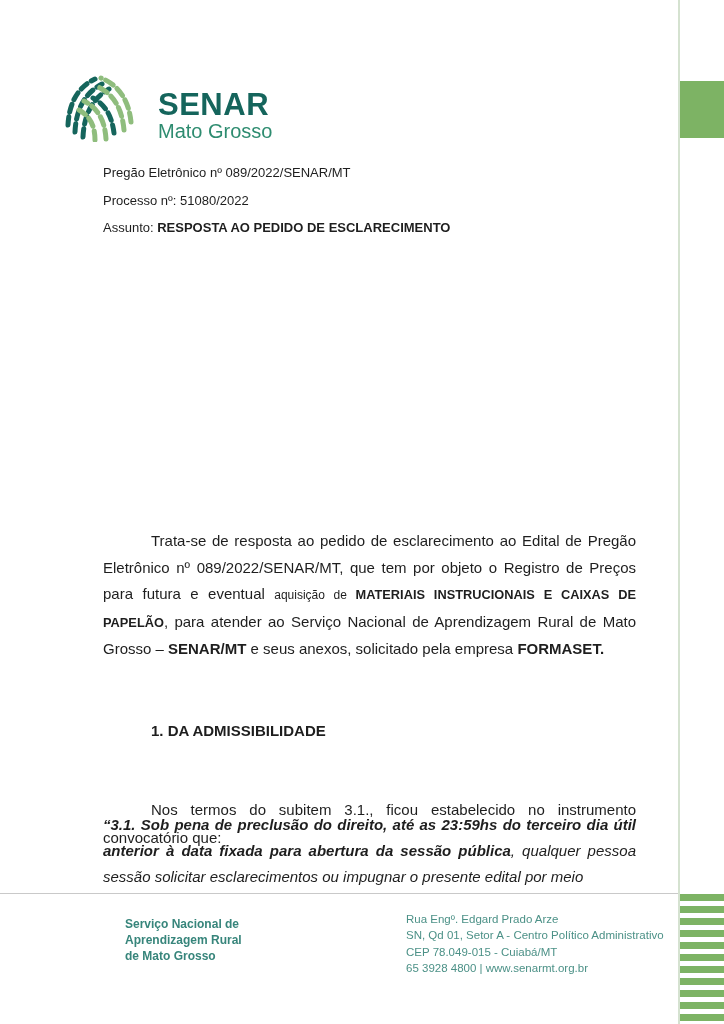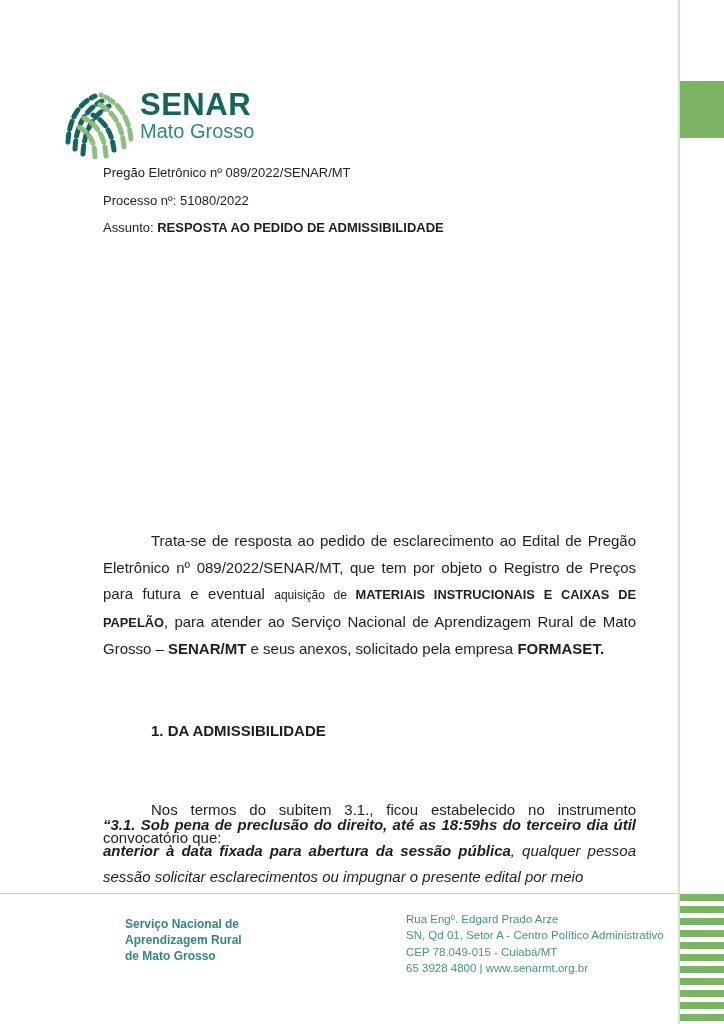--- a/index.html
+++ b/index.html
@@ -14,21 +14,21 @@
     --text:#1E1E1E;
   }
   *{margin:0;padding:0;box-sizing:border-box;}
   html,body{background:#e8e8e8;}
   .page{
     position:relative;width:724px;height:1024px;background:#fff;
     font-family:"Liberation Sans","DejaVu Sans",sans-serif;color:var(--text);
     overflow:hidden;margin:0 auto;
   }
   
-  .logo-row{position:absolute;left:62px;top:89px;display:flex;align-items:flex-start;gap:4px;}
+  .logo-row{position:absolute;left:62px;top:72px;display:flex;align-items:flex-end;gap:22px;}
   .logo-icon{width:74px;height:70px;flex:0 0 auto;}
   .logo-name{font-size:31px;font-weight:bold;color:var(--teal-dark);line-height:31px;letter-spacing:.5px;}
   .logo-region{font-size:20px;color:var(--teal-region);line-height:22px;}
   
   .doc-header{position:absolute;left:103px;top:159px;width:533px;font-size:13px;line-height:27.5px;}
   .doc-header strong{font-weight:bold;}
   
   .para{position:absolute;left:103px;width:533px;font-size:15px;text-align:justify;}
   .para1{top:528px;line-height:26.5px;text-indent:48px;}
   .seg-small{font-size:12px;}
@@ -74,30 +74,30 @@
     </svg>
     <div class="logo-text">
       <div class="logo-name">SENAR</div>
       <div class="logo-region">Mato Grosso</div>
     </div>
   </div>
 
   <div class="doc-header">
     <div>Pregão Eletrônico nº 089/2022/SENAR/MT</div>
     <div>Processo nº: 51080/2022</div>
-    <div><span>Assunto: </span><strong>RESPOSTA AO PEDIDO DE ADMISSIBILIDADE</strong></div>
+    <div><span>Assunto: </span><strong>RESPOSTA AO PEDIDO DE ESCLARECIMENTO</strong></div>
   </div>
 
   <p class="para para1"><span>Trata-se de resposta ao pedido de esclarecimento ao Edital de Pregão Eletrônico nº 089/2022/SENAR/MT, que tem por objeto o Registro de Preços para futura e eventual </span><span class="seg-small">aquisição de </span><span class="seg-small-bold">MATERIAIS INSTRUCIONAIS E CAIXAS DE PAPELÃO</span><span>, para atender ao Serviço Nacional de Aprendizagem Rural de Mato Grosso – </span><span class="seg-bold">SENAR/MT</span><span> e seus anexos, solicitado pela empresa </span><span class="seg-bold">FORMASET.</span></p>
 
   <h2 class="section-heading">1. DA ADMISSIBILIDADE</h2>
 
   <p class="para para2">Nos termos do subitem 3.1., ficou estabelecido no instrumento convocatório que:</p>
 
-  <p class="para quote"><span class="bi">“3.1. Sob pena de preclusão do direito, até as 18:59hs do terceiro dia útil anterior à data fixada para abertura da sessão pública</span><span>, qualquer pessoa sessão solicitar esclarecimentos ou impugnar o presente edital por meio</span></p>
+  <p class="para quote"><span class="bi">“3.1. Sob pena de preclusão do direito, até as 23:59hs do terceiro dia útil anterior à data fixada para abertura da sessão pública</span><span>, qualquer pessoa sessão solicitar esclarecimentos ou impugnar o presente edital por meio</span></p>
 
   <div class="footer-divider"></div>
 
   <div class="footer-org">
     <div>Serviço Nacional de</div>
     <div>Aprendizagem Rural</div>
     <div>de Mato Grosso</div>
   </div>
 
   <div class="footer-addr">

